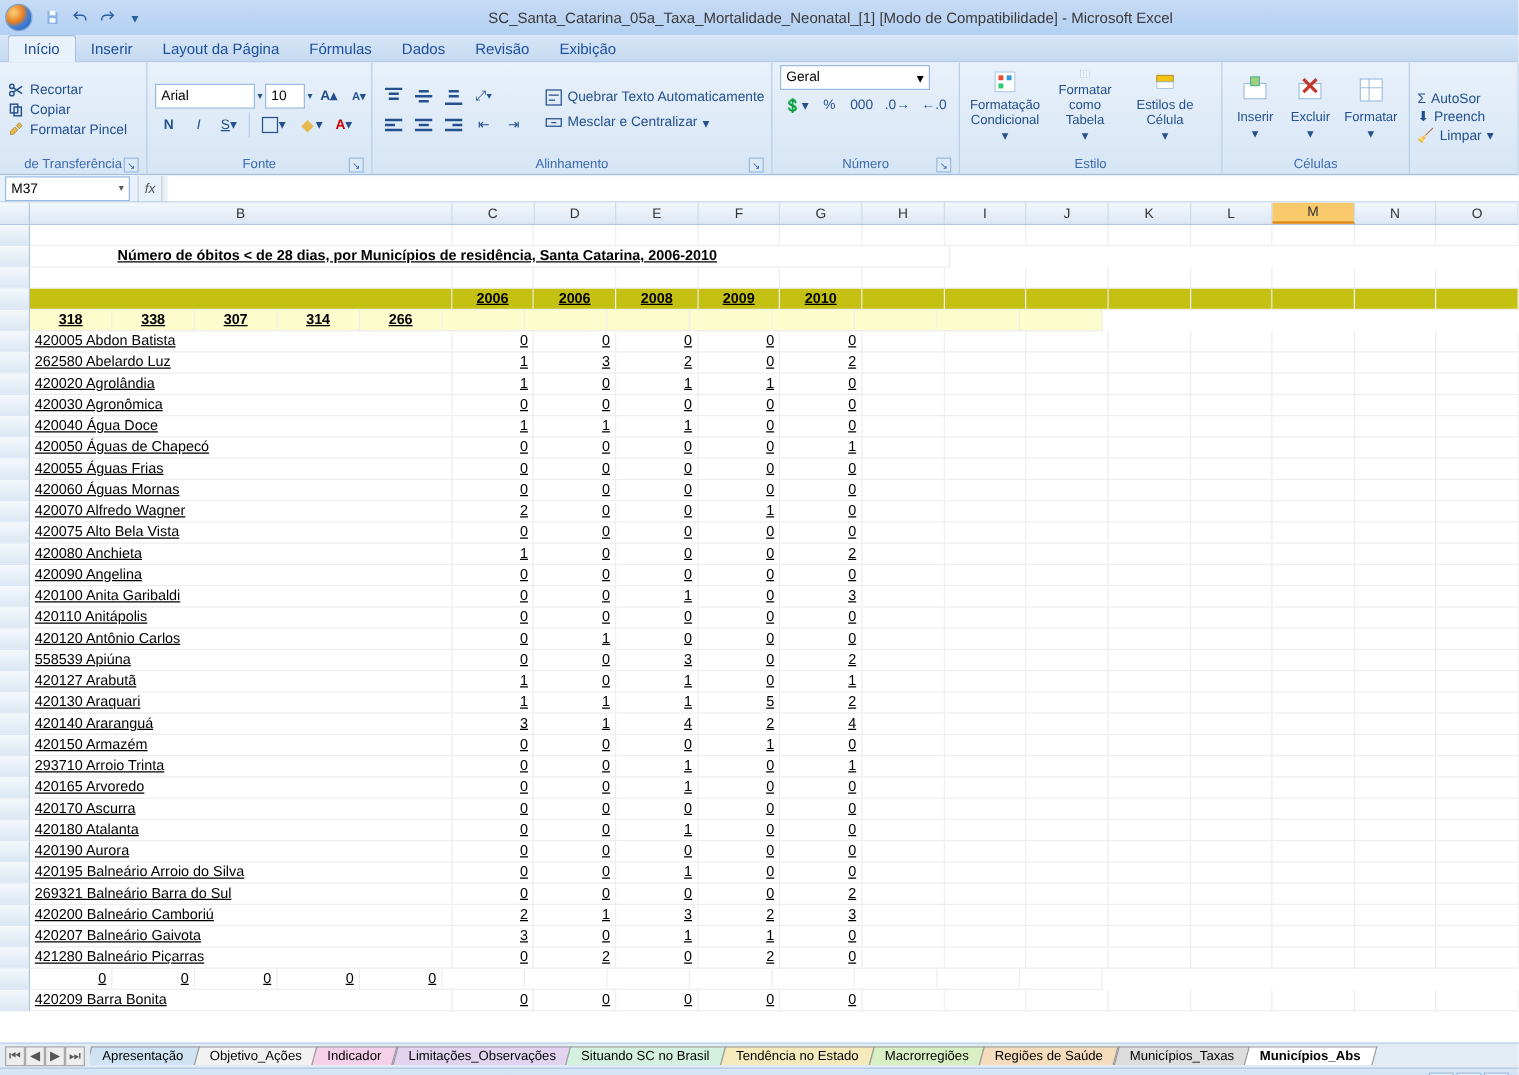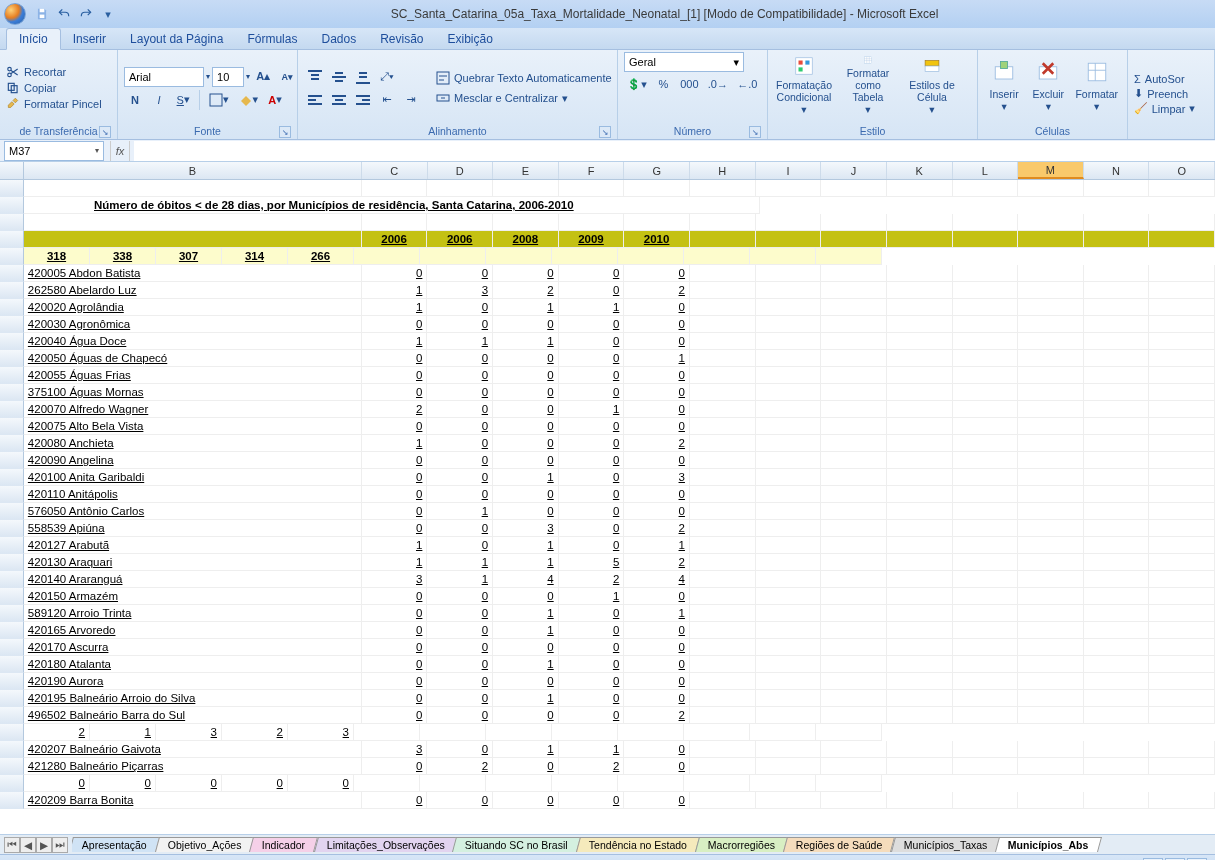--- a/index.html
+++ b/index.html
@@ -532,21 +532,21 @@
         <div class="cell" style="width: 66px;"></div>
         <div class="cell" style="width: 66px;"></div>
         <div class="cell" style="width: 66px;"></div>
         <div class="cell" style="width: 66px;"></div>
         <div class="cell" style="width: 66px;"></div>
         <div class="cell" style="width: 66px;"></div>
         <div class="cell" style="width: 66px;"></div>
       </div>
       <div class="gridrow ">
         <div class="rowhead"></div>
-        <div class="cell" style="width: 340px;">375100 Águas Mornas</div>
+        <div class="cell" style="width: 340px;">420060 Águas Mornas</div>
         <div class="cell num" style="width: 66px;">0</div>
         <div class="cell num" style="width: 66px;">0</div>
         <div class="cell num" style="width: 66px;">0</div>
         <div class="cell num" style="width: 66px;">0</div>
         <div class="cell num" style="width: 66px;">0</div>
         <div class="cell" style="width: 66px;"></div>
         <div class="cell" style="width: 66px;"></div>
         <div class="cell" style="width: 66px;"></div>
         <div class="cell" style="width: 66px;"></div>
         <div class="cell" style="width: 66px;"></div>
@@ -651,21 +651,21 @@
         <div class="cell" style="width: 66px;"></div>
         <div class="cell" style="width: 66px;"></div>
         <div class="cell" style="width: 66px;"></div>
         <div class="cell" style="width: 66px;"></div>
         <div class="cell" style="width: 66px;"></div>
         <div class="cell" style="width: 66px;"></div>
         <div class="cell" style="width: 66px;"></div>
       </div>
       <div class="gridrow ">
         <div class="rowhead"></div>
-        <div class="cell" style="width: 340px;">576050 Antônio Carlos</div>
+        <div class="cell" style="width: 340px;">420120 Antônio Carlos</div>
         <div class="cell num" style="width: 66px;">0</div>
         <div class="cell num" style="width: 66px;">1</div>
         <div class="cell num" style="width: 66px;">0</div>
         <div class="cell num" style="width: 66px;">0</div>
         <div class="cell num" style="width: 66px;">0</div>
         <div class="cell" style="width: 66px;"></div>
         <div class="cell" style="width: 66px;"></div>
         <div class="cell" style="width: 66px;"></div>
         <div class="cell" style="width: 66px;"></div>
         <div class="cell" style="width: 66px;"></div>
@@ -753,21 +753,21 @@
         <div class="cell" style="width: 66px;"></div>
         <div class="cell" style="width: 66px;"></div>
         <div class="cell" style="width: 66px;"></div>
         <div class="cell" style="width: 66px;"></div>
         <div class="cell" style="width: 66px;"></div>
         <div class="cell" style="width: 66px;"></div>
         <div class="cell" style="width: 66px;"></div>
       </div>
       <div class="gridrow ">
         <div class="rowhead"></div>
-        <div class="cell" style="width: 340px;">589120 Arroio Trinta</div>
+        <div class="cell" style="width: 340px;">293710 Arroio Trinta</div>
         <div class="cell num" style="width: 66px;">0</div>
         <div class="cell num" style="width: 66px;">0</div>
         <div class="cell num" style="width: 66px;">1</div>
         <div class="cell num" style="width: 66px;">0</div>
         <div class="cell num" style="width: 66px;">1</div>
         <div class="cell" style="width: 66px;"></div>
         <div class="cell" style="width: 66px;"></div>
         <div class="cell" style="width: 66px;"></div>
         <div class="cell" style="width: 66px;"></div>
         <div class="cell" style="width: 66px;"></div>
@@ -855,37 +855,38 @@
         <div class="cell" style="width: 66px;"></div>
         <div class="cell" style="width: 66px;"></div>
         <div class="cell" style="width: 66px;"></div>
         <div class="cell" style="width: 66px;"></div>
         <div class="cell" style="width: 66px;"></div>
         <div class="cell" style="width: 66px;"></div>
         <div class="cell" style="width: 66px;"></div>
       </div>
       <div class="gridrow ">
         <div class="rowhead"></div>
-        <div class="cell" style="width: 340px;">496502 Balneário Barra do Sul</div>
-        <div class="cell num" style="width: 66px;">0</div>
-        <div class="cell num" style="width: 66px;">0</div>
-        <div class="cell num" style="width: 66px;">0</div>
-        <div class="cell num" style="width: 66px;">0</div>
-        <div class="cell num" style="width: 66px;">2</div>
-        <div class="cell" style="width: 66px;"></div>
-        <div class="cell" style="width: 66px;"></div>
-        <div class="cell" style="width: 66px;"></div>
-        <div class="cell" style="width: 66px;"></div>
-        <div class="cell" style="width: 66px;"></div>
-        <div class="cell" style="width: 66px;"></div>
-        <div class="cell" style="width: 66px;"></div>
-        <div class="cell" style="width: 66px;"></div>
-      </div>
-      <div class="gridrow ">
-        <div class="rowhead"></div>
+        <div class="cell" style="width: 340px;">269321 Balneário Barra do Sul</div>
+        <div class="cell num" style="width: 66px;">0</div>
+        <div class="cell num" style="width: 66px;">0</div>
+        <div class="cell num" style="width: 66px;">0</div>
+        <div class="cell num" style="width: 66px;">0</div>
+        <div class="cell num" style="width: 66px;">2</div>
+        <div class="cell" style="width: 66px;"></div>
+        <div class="cell" style="width: 66px;"></div>
+        <div class="cell" style="width: 66px;"></div>
+        <div class="cell" style="width: 66px;"></div>
+        <div class="cell" style="width: 66px;"></div>
+        <div class="cell" style="width: 66px;"></div>
+        <div class="cell" style="width: 66px;"></div>
+        <div class="cell" style="width: 66px;"></div>
+      </div>
+      <div class="gridrow ">
+        <div class="rowhead"></div>
+        <div class="cell" style="width: 340px;">420200 Balneário Camboriú</div>
         <div class="cell num" style="width: 66px;">2</div>
         <div class="cell num" style="width: 66px;">1</div>
         <div class="cell num" style="width: 66px;">3</div>
         <div class="cell num" style="width: 66px;">2</div>
         <div class="cell num" style="width: 66px;">3</div>
         <div class="cell" style="width: 66px;"></div>
         <div class="cell" style="width: 66px;"></div>
         <div class="cell" style="width: 66px;"></div>
         <div class="cell" style="width: 66px;"></div>
         <div class="cell" style="width: 66px;"></div>

